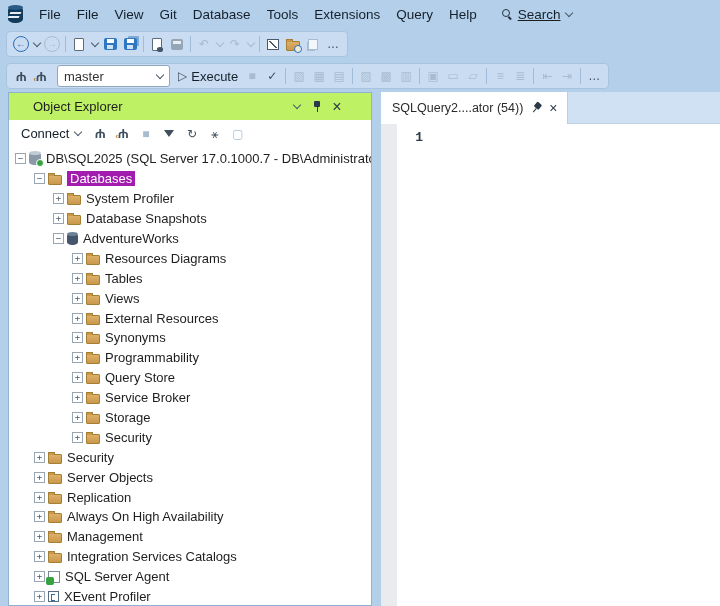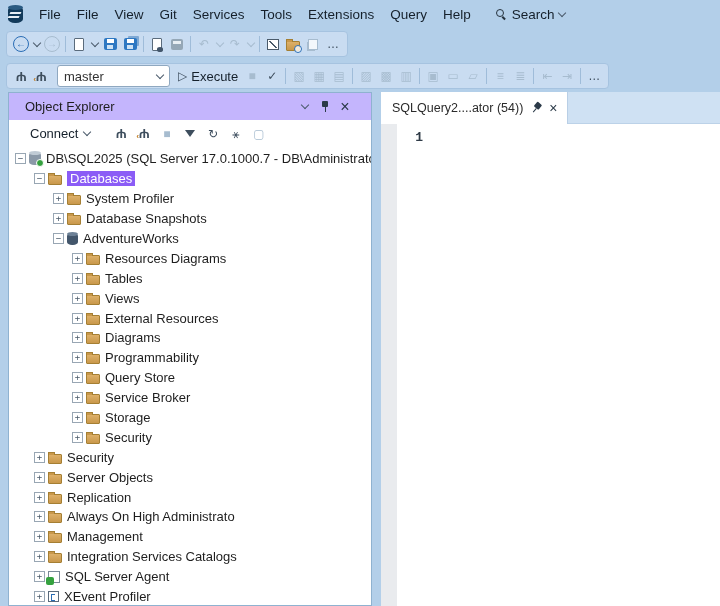--- a/index.html
+++ b/index.html
@@ -5,21 +5,21 @@
   * { box-sizing: border-box; margin: 0; padding: 0; }
   html,body { width:720px; height:606px; overflow:hidden; }
   body { font-family:"Liberation Sans","DejaVu Sans",sans-serif; background:#b3cfe9; font-size:13px; color:#1e1e1e; }
 
   
   .menubar { height:28px; display:flex; align-items:center; padding:0 6px; background:#b3cfe9; }
   .logo { width:15px; height:17px; background:#123a5a; border-radius:7px/4px; position:relative; margin:0 8px 0 2px; flex:none; }
   .logo::before { content:""; position:absolute; top:-1px; left:0; width:15px; height:5px; background:#2a5b82; border-radius:50%; }
   .logo::after { content:""; position:absolute; left:2px; top:6px; width:11px; height:2px; background:#e8eef4; box-shadow:0 4px 0 #e8eef4; transform:skewX(-25deg); }
   .menu-item { padding:3px 8px; border-radius:3px; color:#15202b; font-size:13.5px; cursor:default; }
-  .search-box { display:flex; align-items:center; gap:5px; margin-left:10px; padding:3px 6px; }
+  .search-box { display:flex; align-items:center; gap:5px; margin-left:10px; padding:3px 6px;text-decoration:underline; }
   .mag { position:relative; width:12px; height:12px; }
   .mag::before { content:""; position:absolute; left:1px; top:1px; width:6px; height:6px; border:1.5px solid #26333f; border-radius:50%; }
   .mag::after { content:""; position:absolute; left:8px; top:8px; width:4px; height:1.5px; background:#26333f; transform:rotate(45deg); transform-origin:0 0; }
 
   
   .toolbar-row { height:32px; display:flex; align-items:center; padding:0 6px; background:#b3cfe9; }
   .tray { display:flex; align-items:center; height:26px; background:#c9dcf1; border:1px solid #a6c3e0; border-radius:4px; padding:0 4px; }
   .tbtn { display:inline-flex; align-items:center; justify-content:center; min-width:20px; height:22px; border-radius:3px; gap:4px; padding:0 2px; cursor:default; }
   .tbtn.dis { pointer-events:none; }
   .tbtn.narrow { min-width:11px; }
@@ -47,39 +47,39 @@
   .icon-folder.find::after { content:""; position:absolute; right:-3px; bottom:-3px; width:6px; height:6px; border:1.5px solid #2a6db5; border-radius:50%; background:rgba(255,255,255,.8); }
   .icon-copy { width:10px; height:11px; border:1px solid #a7bccf; background:#f3f7fb; box-shadow:-2px 2px 0 -1px #a7bccf; }
   .plug { font-size:13px; color:#3e4e5d; transform:rotate(180deg); display:inline-block; font-weight:bold; }
   .plug.chg::after { content:"›"; position:absolute; font-size:8px; color:#c07a1e; }
   .combo { display:flex; align-items:center; justify-content:space-between; width:113px; height:22px; background:#fff; border:1px solid #8fa8c0; border-radius:3px; padding:0 6px; margin:0 6px; font-size:13px; color:#333; }
   .funnel { width:0; height:0; border-left:5px solid transparent; border-right:5px solid transparent; border-top:7px solid #3e4e5d; }
 
   
   .main { display:flex; height:514px; padding-left:8px; background:#b3cfe9; }
   .oe-panel { width:364px; flex:none; background:#fff; border:1px solid #8fb2d0; display:flex; flex-direction:column; overflow:hidden; }
-  .oe-header { height:27px; display:flex; align-items:center; padding:0 16px; background:#c4b5fd; flex:none; }
+  .oe-header { height:27px; display:flex; align-items:center; padding:0 24px; background:#bef264; flex:none; }
   .oe-title { font-size:13px; color:#1e1e1e; flex:1; }
   .hbtn { display:inline-flex; align-items:center; justify-content:center; width:20px; height:20px; border-radius:3px; }
   .pin { position:relative; width:12px; height:14px; }
   .pin::before { content:""; position:absolute; left:3px; top:1px; width:6px; height:6px; background:#2b3a48; border-radius:1px; }
   .pin::after { content:""; position:absolute; left:5.5px; top:7px; width:1.5px; height:5px; background:#2b3a48; }
   .pin.diag { transform:rotate(40deg); }
   .close-x { font-size:16px; color:#2b3a48; line-height:1; }
-  .oe-toolbar { height:27px; display:flex; align-items:center; padding:0 15px; gap:14px; flex:none; }
+  .oe-toolbar { height:27px; display:flex; align-items:center; padding:0 6px; gap:2px; flex:none; }
   .connect-btn { display:flex; align-items:center; gap:6px; padding:2px 6px; border-radius:3px; font-size:13px; color:#15202b; }
   .obtn { display:inline-flex; align-items:center; justify-content:center; width:21px; height:21px; border-radius:3px; position:relative; }
   .obtn.dis { pointer-events:none; }
 
   .tree { flex:1; overflow:hidden; padding-top:2px; }
   .trow { display:flex; align-items:center; height:19.9px; white-space:nowrap; overflow:hidden; cursor:default; }
   .exp { flex:none; width:11px; height:11px; border:1px solid #98a6b3; background:#fff; color:#4a5a6a; font-size:9px; line-height:8px; text-align:center; font-family:"DejaVu Sans Mono",monospace; margin-right:3px; }
   .ticon { flex:none; margin-right:5px; }
   .tlab { font-size:13px; color:#1e1e1e; }
-  .tlab.sel { background:#8b5cf6; color:#fff; padding:0 3px; }
+  .tlab.sel { background:#a21caf; color:#fff; padding:0 3px; }
   .cyl { position:relative; width:11px; height:12px; background:#43566b; border-radius:5px/3px; flex:none; }
   .cyl::before { content:""; position:absolute; top:-1px; left:0; width:11px; height:4px; background:#6d8196; border-radius:50%; }
   .cyl.server { background:#8b99a8; width:12px; height:13px; }
   .cyl.server::before { background:#c0cbd5; width:12px; }
   .cyl.server::after { content:""; position:absolute; right:-3px; bottom:-2px; width:6px; height:6px; background:#35a13f; border-radius:50%; border:1px solid #fff; }
   .icon-agent { width:12px; height:12px; background:#fff; border:1px solid #7a8a98; position:relative; }
   .icon-agent::after { content:""; position:absolute; left:-3px; bottom:-3px; width:8px; height:8px; background:#35a13f; border-radius:2px; }
   .icon-xevent { width:11px; height:11px; border:1px solid #5a6b7c; background:#fff; position:relative; }
   .icon-xevent::before { content:""; position:absolute; left:2px; top:2px; width:3px; height:5px; border:1.5px solid #2a6db5; border-right:none; }
 
@@ -97,21 +97,21 @@
 </head>
 <body>
 
 <div class="menubar">
   <span class="logo"></span>
   <div id="menu-items" style="display:flex;">
       <span class="menu-item">File</span>
       <span class="menu-item">File</span>
       <span class="menu-item">View</span>
       <span class="menu-item">Git</span>
-      <span class="menu-item">Services</span>
+      <span class="menu-item">Database</span>
       <span class="menu-item">Tools</span>
       <span class="menu-item">Extensions</span>
       <span class="menu-item">Query</span>
       <span class="menu-item">Help</span>
     </div>
   <div class="search-box">
     <span class="mag"></span>
     <span style="font-size:13.5px;color:#15202b;">Search</span>
     <span class="chev"></span>
   </div>
@@ -336,21 +336,21 @@
           <span class="tlab">Views</span>
         </div>
         <div class="trow" style="padding-left: 63px;">
           <span class="exp">+</span>
           <span class="icon-folder ticon"></span>
           <span class="tlab">External Resources</span>
         </div>
         <div class="trow" style="padding-left: 63px;">
           <span class="exp">+</span>
           <span class="icon-folder ticon"></span>
-          <span class="tlab">Diagrams</span>
+          <span class="tlab">Synonyms</span>
         </div>
         <div class="trow" style="padding-left: 63px;">
           <span class="exp">+</span>
           <span class="icon-folder ticon"></span>
           <span class="tlab">Programmability</span>
         </div>
         <div class="trow" style="padding-left: 63px;">
           <span class="exp">+</span>
           <span class="icon-folder ticon"></span>
           <span class="tlab">Query Store</span>
@@ -381,21 +381,21 @@
           <span class="tlab">Server Objects</span>
         </div>
         <div class="trow" style="padding-left: 25px;">
           <span class="exp">+</span>
           <span class="icon-folder ticon"></span>
           <span class="tlab">Replication</span>
         </div>
         <div class="trow" style="padding-left: 25px;">
           <span class="exp">+</span>
           <span class="icon-folder ticon"></span>
-          <span class="tlab">Always On High Administrato</span>
+          <span class="tlab">Always On High Availability</span>
         </div>
         <div class="trow" style="padding-left: 25px;">
           <span class="exp">+</span>
           <span class="icon-folder ticon"></span>
           <span class="tlab">Management</span>
         </div>
         <div class="trow" style="padding-left: 25px;">
           <span class="exp">+</span>
           <span class="icon-folder ticon"></span>
           <span class="tlab">Integration Services Catalogs</span>

